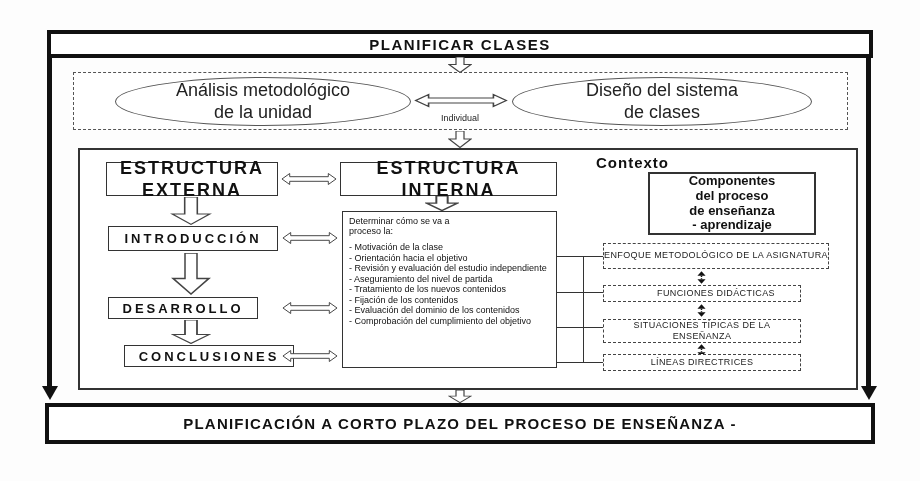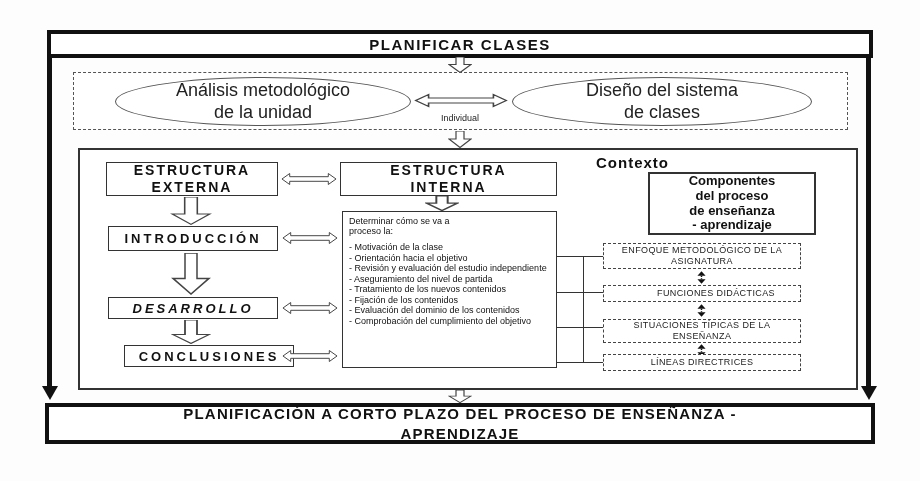--- a/index.html
+++ b/index.html
@@ -11,21 +11,21 @@
   .abs{position:absolute;box-sizing:border-box;}
   .box{position:absolute;box-sizing:border-box;background:#fff;border:1px solid #333;
        display:flex;flex-direction:column;align-items:center;justify-content:center;
        text-align:center;}
   .thickbox{border:4px solid #111;}
   .line{position:absolute;background:#333;}
   .ellipse{position:absolute;box-sizing:border-box;background:#fff;border:1px solid #555;
            border-radius:50%;display:flex;flex-direction:column;align-items:center;
            justify-content:center;text-align:center;font-size:18px;color:#222;line-height:1.2;}
   .title-big{font-weight:bold;font-size:15px;letter-spacing:1.5px;color:#111;}
-  .hdr2{font-weight:bold;font-size:14px;letter-spacing:2px;line-height:1.25;}
+  .hdr2{font-weight:bold;font-size:18px;letter-spacing:2px;line-height:1.25;}
   .phase{font-weight:bold;font-size:13px;letter-spacing:3px;}
   .dashedbox{position:absolute;box-sizing:border-box;background:#fff;border:1px dashed #444;
              display:flex;flex-direction:column;align-items:center;justify-content:center;
              text-align:center;font-size:9px;letter-spacing:.4px;color:#222;line-height:1.25;}
   .small-label{font-size:9px;color:#222;}
   .det{font-size:9px;line-height:9.5px;color:#111;}
   .det ul{margin:7px 0 0 0;padding:0;list-style:none;}
   .det li{padding-left:9px;text-indent:-9px;margin:0 0 1px 0;}
   .det li::before{content:"-  ";}
   .arrowhead-down{position:absolute;width:0;height:0;border-left:8px solid transparent;
@@ -117,21 +117,21 @@
   </div>
 
   <div class="box phase" style="left:108px;top:226px;width:170px;height:25px;">
     <span>INTRODUCCIÓN</span>
   </div>
   <div class="abs" style="left:171px;top:253px;width:40px;height:42px;">
     <svg width="40" height="42" viewBox="0 0 40 43" preserveAspectRatio="none">
       <polygon points="14,0 26,0 26,26 38,26 20,42 2,26 14,26" fill="#fff" stroke="#444" stroke-width="1.5"></polygon>
     </svg>
   </div>
-  <div class="box phase" style="left:108px;top:297px;width:170px;height:22px;font-style:italic;">
+  <div class="box phase" style="left:108px;top:297px;width:150px;height:22px;">
     <span>DESARROLLO</span>
   </div>
   <div class="abs" style="left:171px;top:320px;width:40px;height:24px;">
     <svg width="40" height="24" viewBox="0 0 40 43" preserveAspectRatio="none">
       <polygon points="14,0 26,0 26,26 38,26 20,42 2,26 14,26" fill="#fff" stroke="#444" stroke-width="1.8"></polygon>
     </svg>
   </div>
   <div class="box phase" style="left:124px;top:345px;width:170px;height:22px;">
     <span>CONCLUSIONES</span>
   </div>
@@ -172,21 +172,21 @@
   <div class="line" style="left:557px;top:256px;width:26px;height:1px;"></div>
   <div class="line" style="left:557px;top:292px;width:26px;height:1px;"></div>
   <div class="line" style="left:557px;top:327px;width:26px;height:1px;"></div>
   <div class="line" style="left:557px;top:362px;width:26px;height:1px;"></div>
   <div class="line" style="left:583px;top:256px;width:1px;height:107px;"></div>
   <div class="line" style="left:583px;top:256px;width:20px;height:1px;"></div>
   <div class="line" style="left:583px;top:292px;width:20px;height:1px;"></div>
   <div class="line" style="left:583px;top:327px;width:20px;height:1px;"></div>
   <div class="line" style="left:583px;top:362px;width:20px;height:1px;"></div>
 
-  <div class="dashedbox" style="left:603px;top:243px;width:198px;height:26px;justify-content:center;">
+  <div class="dashedbox" style="left:603px;top:243px;width:226px;height:26px;justify-content:center;">
     <span>ENFOQUE METODOLÓGICO DE LA ASIGNATURA</span>
   </div>
   <div class="abs" style="left:697px;top:271px;width:9px;height:13px;">
     <svg width="9" height="13" viewBox="0 0 10 14">
       <polygon points="5,0 9.5,5 0.5,5" fill="#111"></polygon>
       <polygon points="0.5,9 9.5,9 5,14" fill="#111"></polygon>
       <line x1="5" y1="5" x2="5" y2="9" stroke="#111" stroke-width="1.6" stroke-dasharray="1.5,1.3"></line>
     </svg>
   </div>
   <div class="dashedbox" style="left:603px;top:285px;width:198px;height:17px;padding-left:28px;">
@@ -214,16 +214,15 @@
   </div>
 
   <div class="abs" style="left:448px;top:390px;width:24px;height:13px;">
     <svg width="24" height="13" viewBox="0 0 24 17" preserveAspectRatio="none">
       <polygon points="8,0 16,0 16,8 23,8 12,16.5 1,8 8,8" fill="#fff" stroke="#444" stroke-width="1.2"></polygon>
     </svg>
   </div>
 
   <div class="box thickbox" style="left:45px;top:403px;width:830px;height:41px;font-weight:bold;font-size:15px;letter-spacing:1.2px;line-height:1.3;">
     <span>PLANIFICACIÓN A CORTO PLAZO DEL PROCESO DE ENSEÑANZA -</span>
-    <span>APRENDIZAJE</span>
   </div>
 
 </div>
 
 </body></html>

